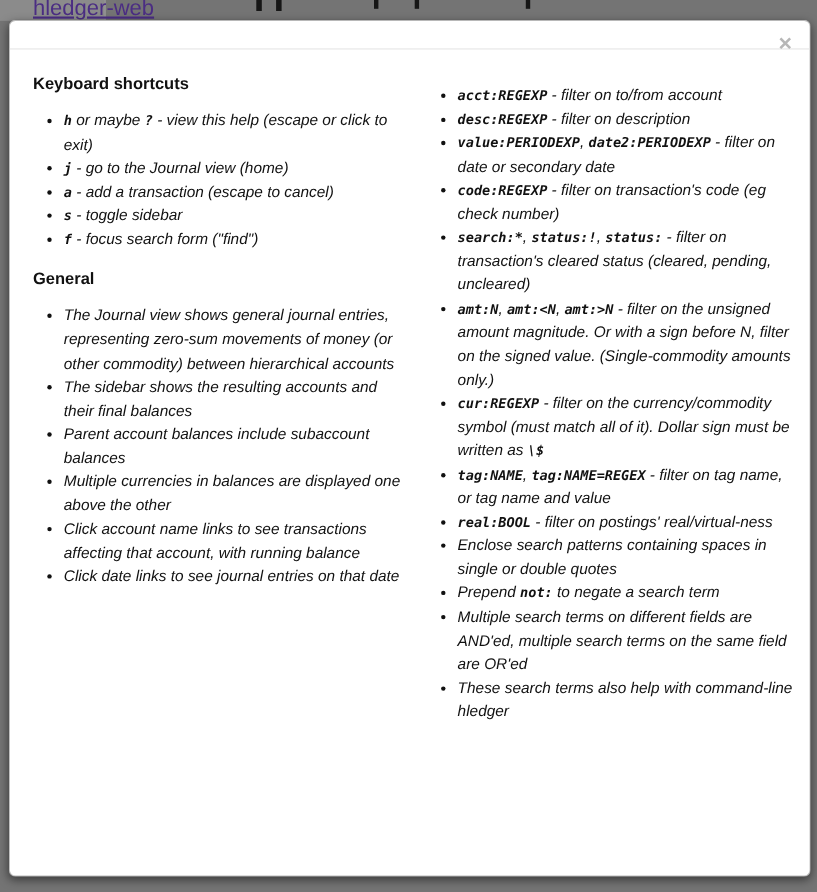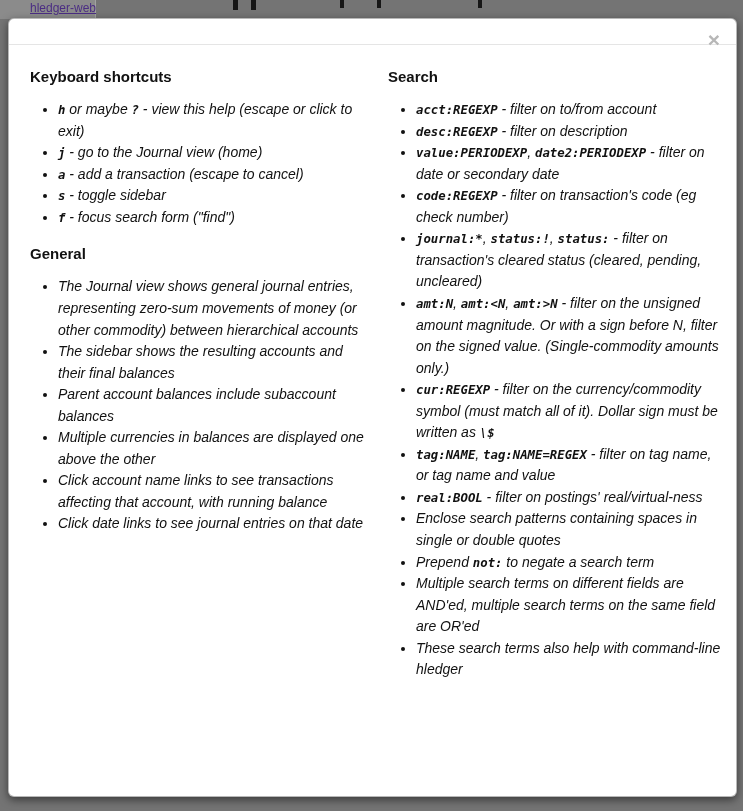--- a/index.html
+++ b/index.html
@@ -9,21 +9,21 @@
     background:#747474;
     overflow:hidden;
     font-family:"Liberation Sans", sans-serif;
     color:#111;
   }
   
   .bg-sidebar{position:absolute;left:0;top:0;width:95px;height:19px;background:#8b8b8b;}
   .bg-divider{position:absolute;left:95px;top:0;width:1px;height:19px;background:#a2a2a2;}
   .bg-link{
     position:absolute;left:30px;top:0;
-    font-size:12px;line-height:17px;
+    font-size:20px;line-height:17px;
     color:#4b2d83;text-decoration:underline;cursor:pointer;
   }
   .frag{position:absolute;top:0;height:8px;background:#161616;}
   .frag.tall{height:10px;}
 
   
   .modal{
     position:absolute;left:8px;top:18px;
     width:729px;height:779px;
     background:#fff;
@@ -106,27 +106,26 @@
           <ul class="help-list">
             <li><span>The Journal view shows general journal entries, representing zero-sum movements of money (or other commodity) between hierarchical accounts</span></li>
             <li><span>The sidebar shows the resulting accounts and their final balances</span></li>
             <li><span>Parent account balances include subaccount balances</span></li>
             <li><span>Multiple currencies in balances are displayed one above the other</span></li>
             <li><span>Click account name links to see transactions affecting that account, with running balance</span></li>
             <li><span>Click date links to see journal entries on that date</span></li>
           </ul>
         </div>
       <div class="col">
-          <div class="sec-heading">Search</div>
           <ul class="help-list">
             <li><code>acct:REGEXP</code><span> - filter on to/from account</span></li>
             <li><code>desc:REGEXP</code><span> - filter on description</span></li>
             <li><code>value:PERIODEXP</code><span>, </span><code>date2:PERIODEXP</code><span> - filter on date or secondary date</span></li>
             <li><code>code:REGEXP</code><span> - filter on transaction's code (eg check number)</span></li>
-            <li><code>journal:*</code><span>, </span><code>status:!</code><span>, </span><code>status:</code><span> - filter on transaction's cleared status (cleared, pending, uncleared)</span></li>
+            <li><code>search:*</code><span>, </span><code>status:!</code><span>, </span><code>status:</code><span> - filter on transaction's cleared status (cleared, pending, uncleared)</span></li>
             <li><code>amt:N</code><span>, </span><code>amt:&lt;N</code><span>, </span><code>amt:&gt;N</code><span> - filter on the unsigned amount magnitude. Or with a sign before N, filter on the signed value. (Single-commodity amounts only.)</span></li>
             <li><code>cur:REGEXP</code><span> - filter on the currency/commodity symbol (must match all of it). Dollar sign must be written as </span><code>\$</code></li>
             <li><code>tag:NAME</code><span>, </span><code>tag:NAME=REGEX</code><span> - filter on tag name, or tag name and value</span></li>
             <li><code>real:BOOL</code><span> - filter on postings' real/virtual-ness</span></li>
             <li><span>Enclose search patterns containing spaces in single or double quotes</span></li>
             <li><span>Prepend </span><code>not:</code><span> to negate a search term</span></li>
             <li><span>Multiple search terms on different fields are AND'ed, multiple search terms on the same field are OR'ed</span></li>
             <li><span>These search terms also help with command-line hledger</span></li>
           </ul>
         </div>

